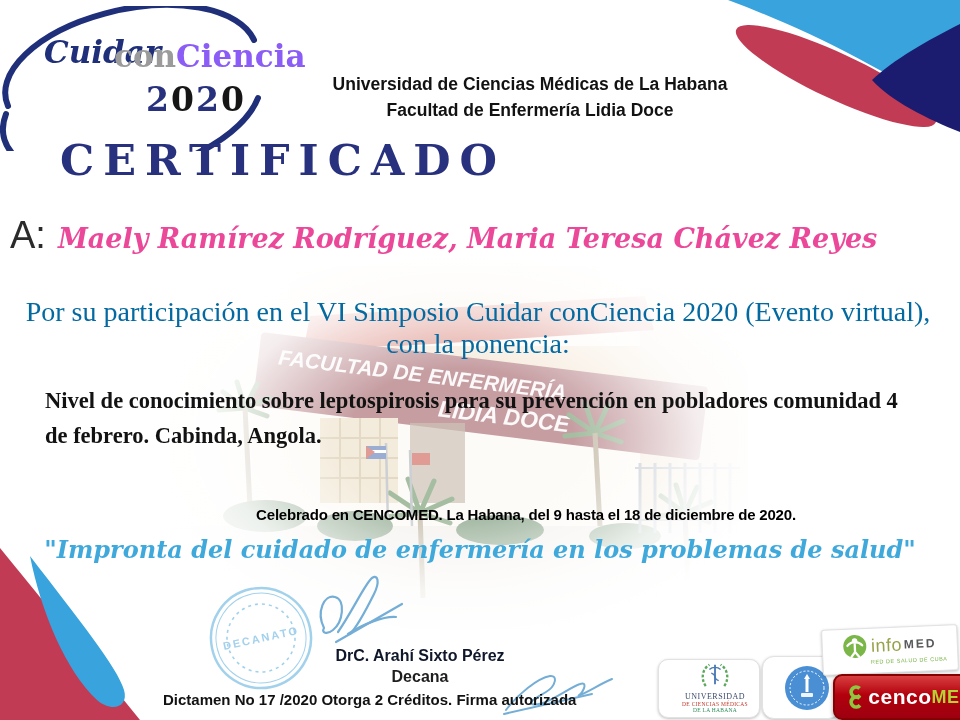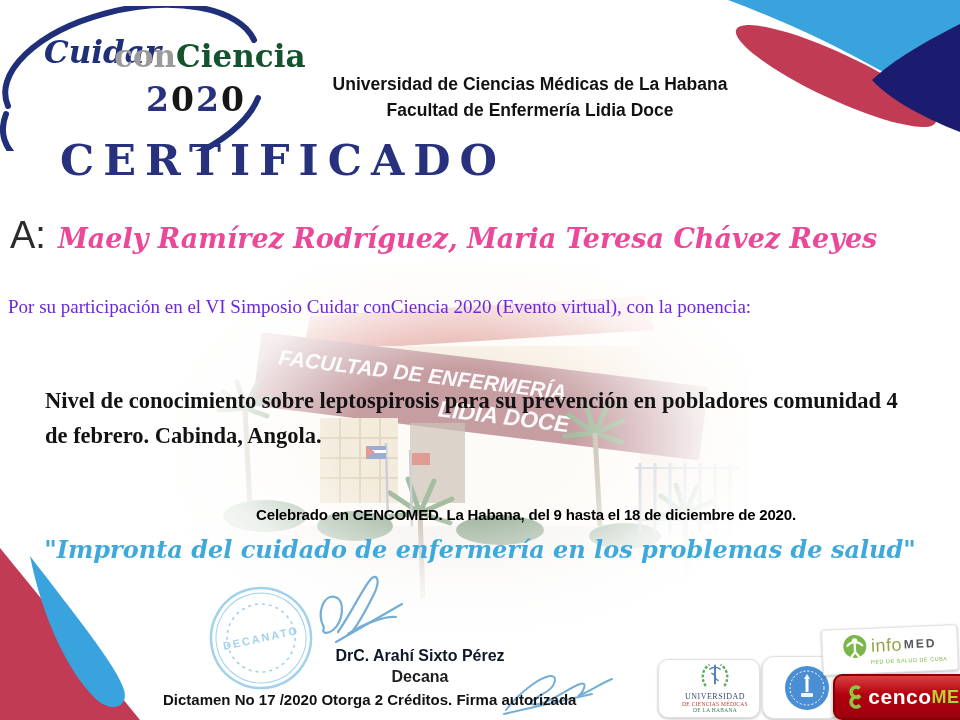--- a/index.html
+++ b/index.html
@@ -11,36 +11,36 @@
   .photo-fade{position:absolute;left:140px;top:230px;width:640px;height:420px;z-index:0;
     background:radial-gradient(ellipse 52% 50% at 50% 50%, rgba(255,255,255,0) 34%, rgba(255,255,255,.82) 72%, #fff 96%);}
   .deco{position:absolute;inset:0;z-index:1;pointer-events:none;}
   .content{position:absolute;inset:0;z-index:2;}
 
   
   .logo-swoosh{position:absolute;left:0;top:6px;}
   .logo-cuidar{position:absolute;left:44px;top:34px;font-family:"DejaVu Serif",serif;font-style:italic;font-weight:bold;font-size:31px;color:#1f2f7a;}
   .logo-conciencia{position:absolute;left:114px;top:38px;font-family:"DejaVu Serif",serif;font-weight:bold;font-size:31px;}
   .logo-con{color:#9b9b9b;}
-  .logo-ciencia{color:#14532d;}
+  .logo-ciencia{color:#8b5cf6;}
   .logo-year{position:absolute;left:106px;top:80px;font-family:"DejaVu Serif",serif;font-weight:bold;font-size:33px;letter-spacing:2px;margin-left:40px;}
   .y-navy{color:#28317e;} .y-black{color:#161616;}
 
   
   .hdr{position:absolute;left:250px;width:560px;text-align:center;font-weight:bold;font-size:17.5px;color:#121212;}
   .hdr1{top:74px;} .hdr2{top:100px;}
   .cert-title{position:absolute;left:60px;top:135px;width:900px;text-align:left;
     font-family:"DejaVu Serif",serif;font-weight:bold;font-size:43px;letter-spacing:9px;color:#28317e;}
 
   
   .recip{position:absolute;left:10px;top:214px;display:flex;align-items:baseline;}
   .recip-prefix{font-size:38px;font-weight:400;color:#2b2b2b;}
   .recip-names{margin-left:12px;font-family:"DejaVu Serif",serif;font-style:italic;font-weight:bold;font-size:27px;color:#ec4899;}
 
-  .partic{position:absolute;left:8px;top:296px;width:940px;font-family:"Liberation Serif",serif;font-size:19px;color:#6d28d9;}
+  .partic{position:absolute;left:8px;top:296px;width:940px;font-family:"Liberation Serif",serif;font-size:28px;color:#0369a1;text-align:center;}
   .thesis{position:absolute;left:45px;top:383px;width:880px;font-family:"Liberation Serif",serif;font-weight:bold;font-size:22.5px;line-height:35px;color:#121212;}
   .venue{position:absolute;left:0;top:506px;width:960px;text-align:center;font-weight:bold;font-size:15px;letter-spacing:-.2px;color:#000000;margin-left:46px;}
   .quote{position:absolute;left:0;top:535px;width:960px;text-align:center;font-family:"DejaVu Serif",serif;font-style:italic;font-weight:bold;font-size:24px;color:#3fa9dc;}
 
   
   .stamp{position:absolute;left:205px;top:582px;opacity:.8;}
   .sig1{position:absolute;left:308px;top:572px;}
   .sig2{position:absolute;left:498px;top:666px;}
   .sig-name{position:absolute;left:250px;top:647px;width:340px;text-align:center;font-weight:bold;font-size:16px;color:#0f172a;}
   .sig-role{position:absolute;left:250px;top:668px;width:340px;text-align:center;font-weight:bold;font-size:16px;color:#1e1e1e;}

